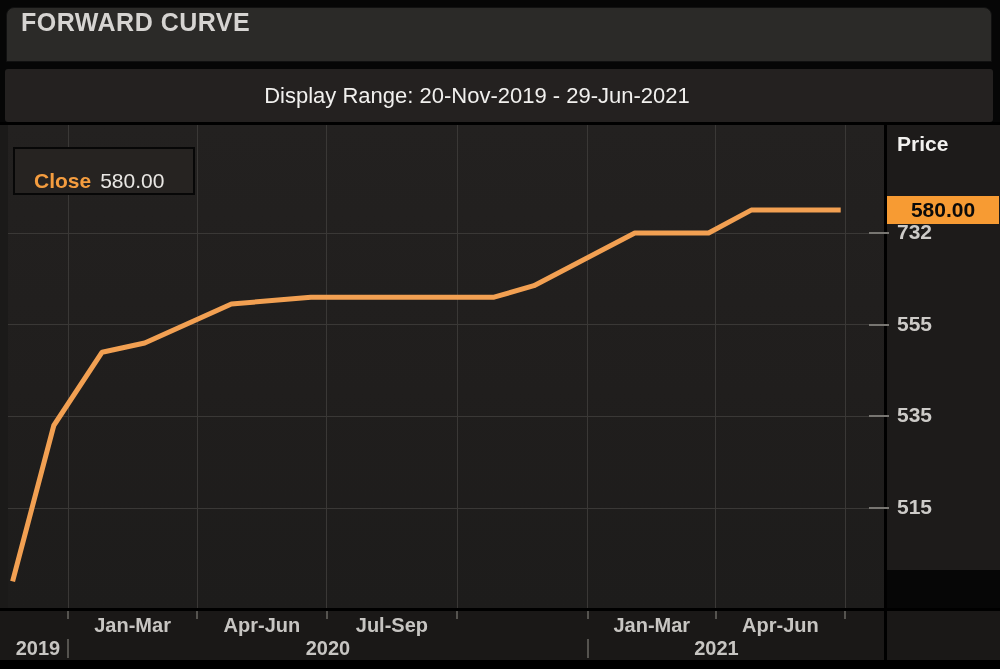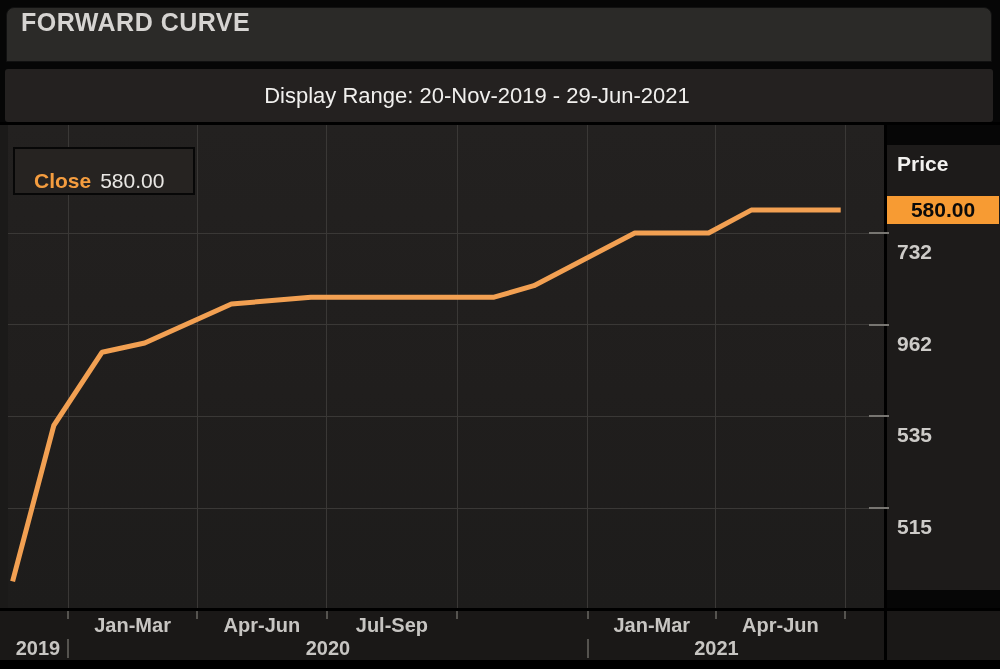--- a/index.html
+++ b/index.html
@@ -22,21 +22,21 @@
   .vgrid{position:absolute;top:0;width:1px;height:483px;background:#3a3836;}
   .hgrid{position:absolute;left:0;width:876px;height:1px;background:#3a3836;}
   #curve-svg{position:absolute;left:0;top:0;z-index:3;}
 
   .legend{position:absolute;left:13px;top:147px;width:182px;height:48px;background:#262321;
     border:2px solid #070707;display:flex;align-items:flex-end;padding-left:19px;z-index:4;}
   .legend .legend-key{font-size:21px;font-weight:bold;color:#f59d3f;margin-right:9px;}
   .legend .legend-val{font-size:21px;color:#e9e7e4;}
 
   .vline-right{position:absolute;left:884px;top:122px;width:3px;height:538px;background:#000;z-index:4;}
-  .yaxis{position:absolute;left:887px;top:125px;width:113px;height:445px;background:#1d1b1a;margin-top:20px;}
+  .yaxis{position:absolute;left:887px;top:125px;width:113px;height:445px;background:#1d1b1a;}
   .yaxis-title{position:absolute;left:10px;top:7px;font-size:21px;font-weight:bold;color:#f2f1ef;}
   .ytick{position:absolute;left:10px;width:70px;font-size:21px;font-weight:bold;color:#cdcbc8;}
   .ydash{position:absolute;left:869px;width:20px;height:2px;background:#787672;z-index:5;}
   .lastpx{position:absolute;left:887px;width:112px;height:28px;background:#f79b33;z-index:6;
     display:flex;align-items:center;justify-content:center;font-size:21px;font-weight:bold;color:#0a0a0a;}
 
   .xaxis{position:absolute;left:0;top:608px;width:1000px;height:52px;background:#1a1817;border-top:3px solid #000;}
   .qtick{position:absolute;width:2px;height:8px;top:611px;background:#55534f;}
   .qlabel{position:absolute;top:611px;width:130px;text-align:center;font-size:20px;font-weight:bold;color:#c7c5c2;}
   .ylabel{position:absolute;top:634px;width:130px;text-align:center;font-size:20px;font-weight:bold;color:#c7c5c2;}
@@ -79,21 +79,21 @@
   <div class="legend">
     <span class="legend-key">Close</span>
     <span class="legend-val">580.00</span>
   </div>
 
   <div class="vline-right"></div>
 
   <div class="yaxis" id="yaxis">
     <div class="yaxis-title">Price</div>
   <div class="ytick" style="top: 95px;">732</div>
-      <div class="ytick" style="top: 186.7px;">962</div>
+      <div class="ytick" style="top: 186.7px;">555</div>
       <div class="ytick" style="top: 278.3px;">535</div>
       <div class="ytick" style="top: 370px;">515</div>
     </div>
 
   <div class="lastpx" id="lastpx" style="top: 196.1px;">580.00</div>
 
   <div class="xaxis" id="xaxis">
       <div class="qtick" style="left: 67px; top: 0px;"></div>
       <div class="qtick" style="left: 196.3px; top: 0px;"></div>
       <div class="qtick" style="left: 325.5px; top: 0px;"></div>

